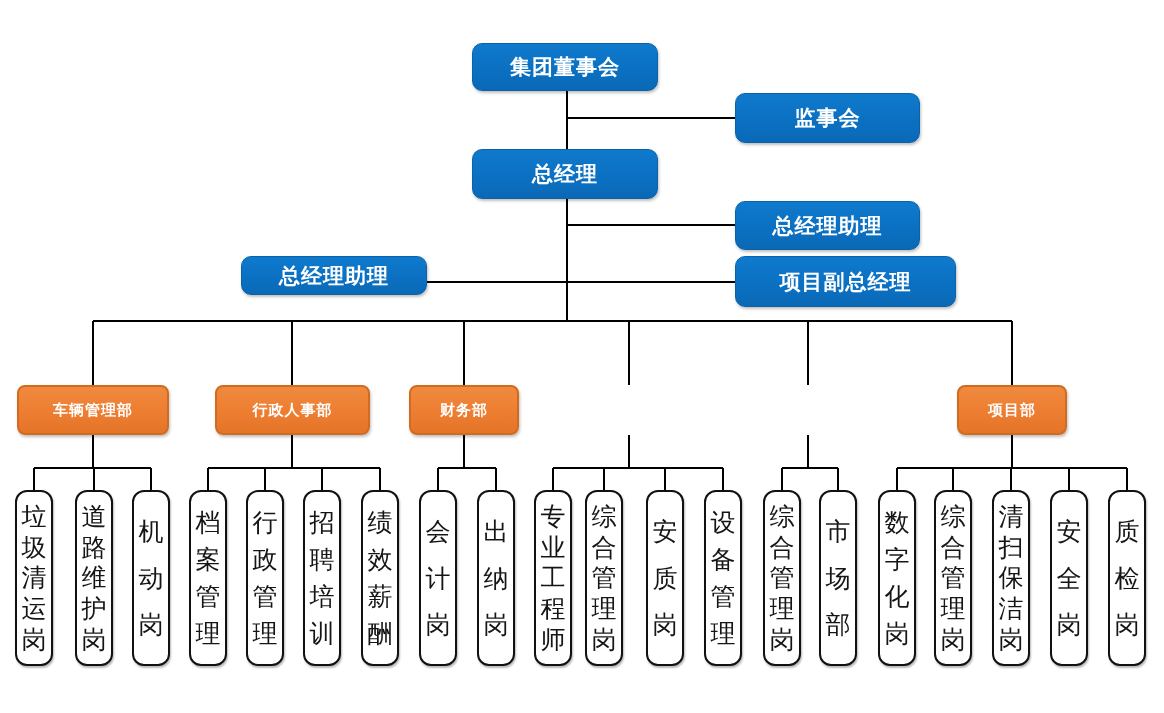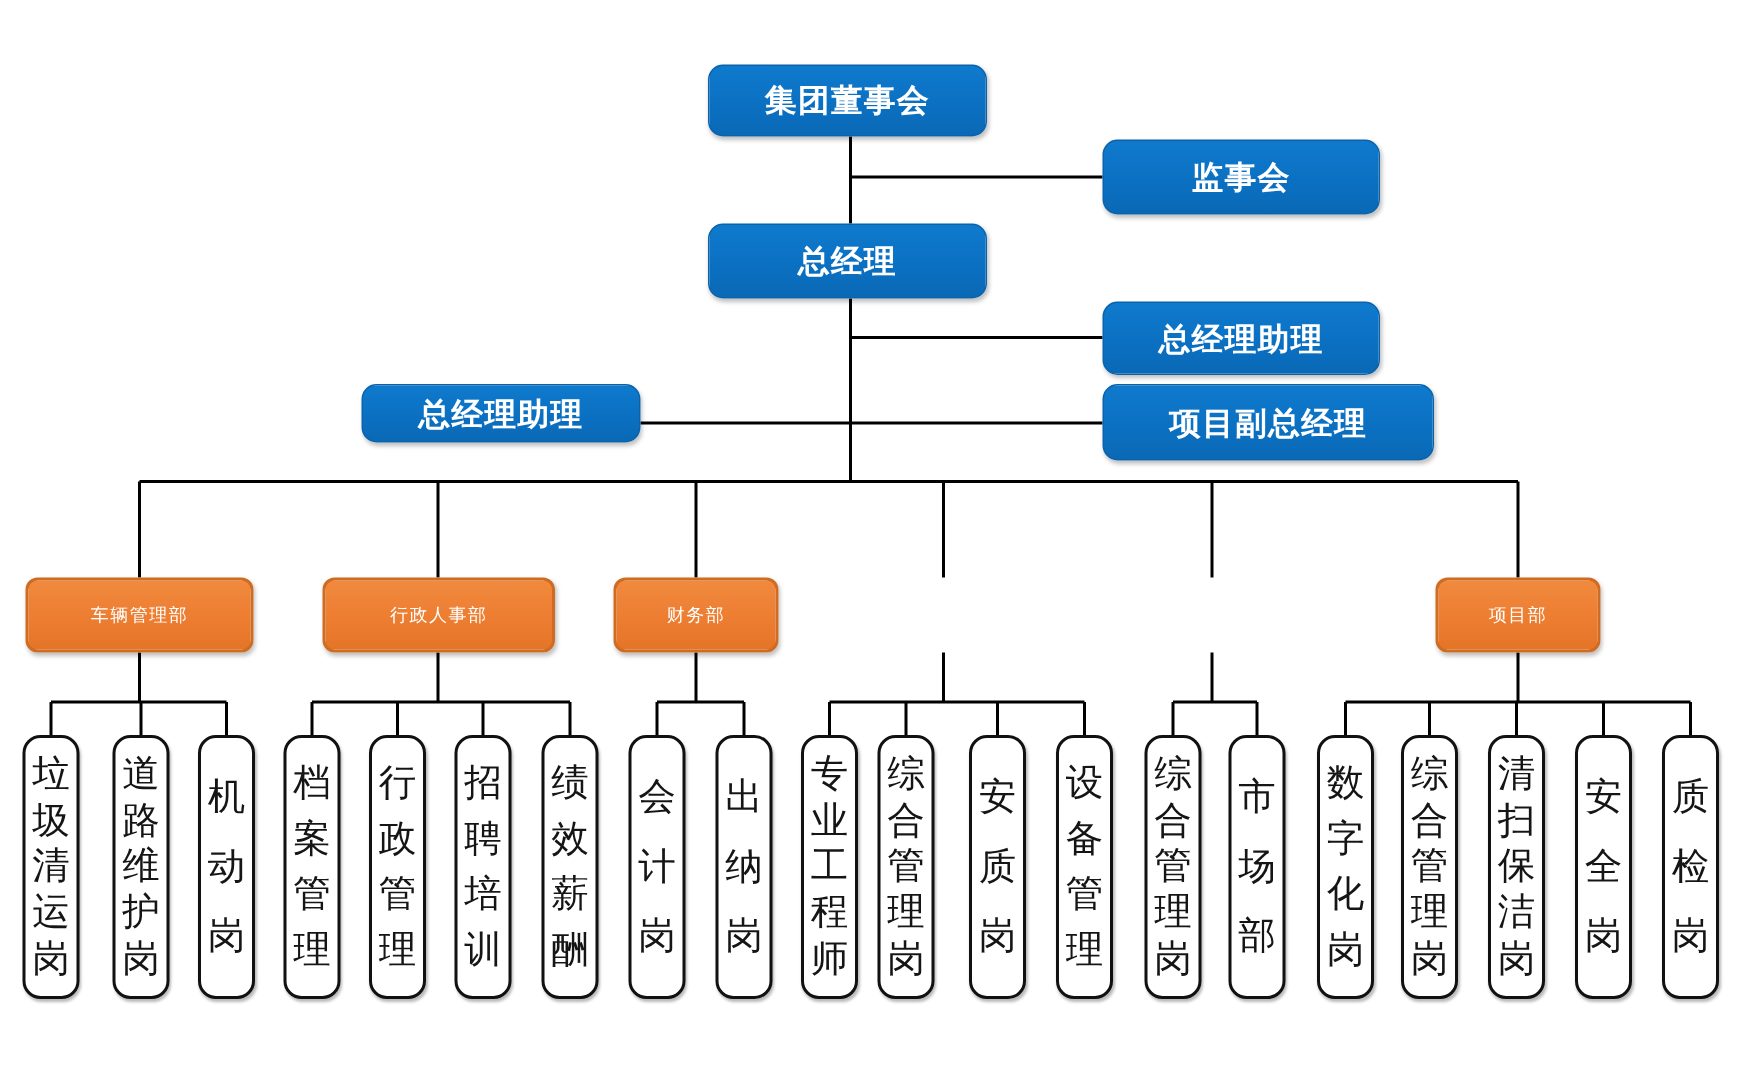--- a/index.html
+++ b/index.html
@@ -25,22 +25,22 @@
     font-size:21px;
     font-weight:600;
     letter-spacing:1px;
     box-shadow:1px 2px 3px rgba(0,0,0,0.25);
   }
   .node.orange{
     background:linear-gradient(180deg,#f08a3e 0%,#ed7d31 55%,#e47426 100%);
     border:2px solid #d06b22;
     border-radius:8px;
     color:#ffffff;
-    font-size:12px;
-    font-weight:400;
+    font-size:15px;
+    font-weight:700;
     letter-spacing:1px;
     box-shadow:1px 2px 3px rgba(0,0,0,0.25);
   }
   .node.pos{
     width:38px;height:176px;top:490px;
     background:#ffffff;
     border:2px solid #111111;
     border-radius:12px;
     box-shadow:1px 2px 2px rgba(0,0,0,0.28);
     padding:6px 0;

